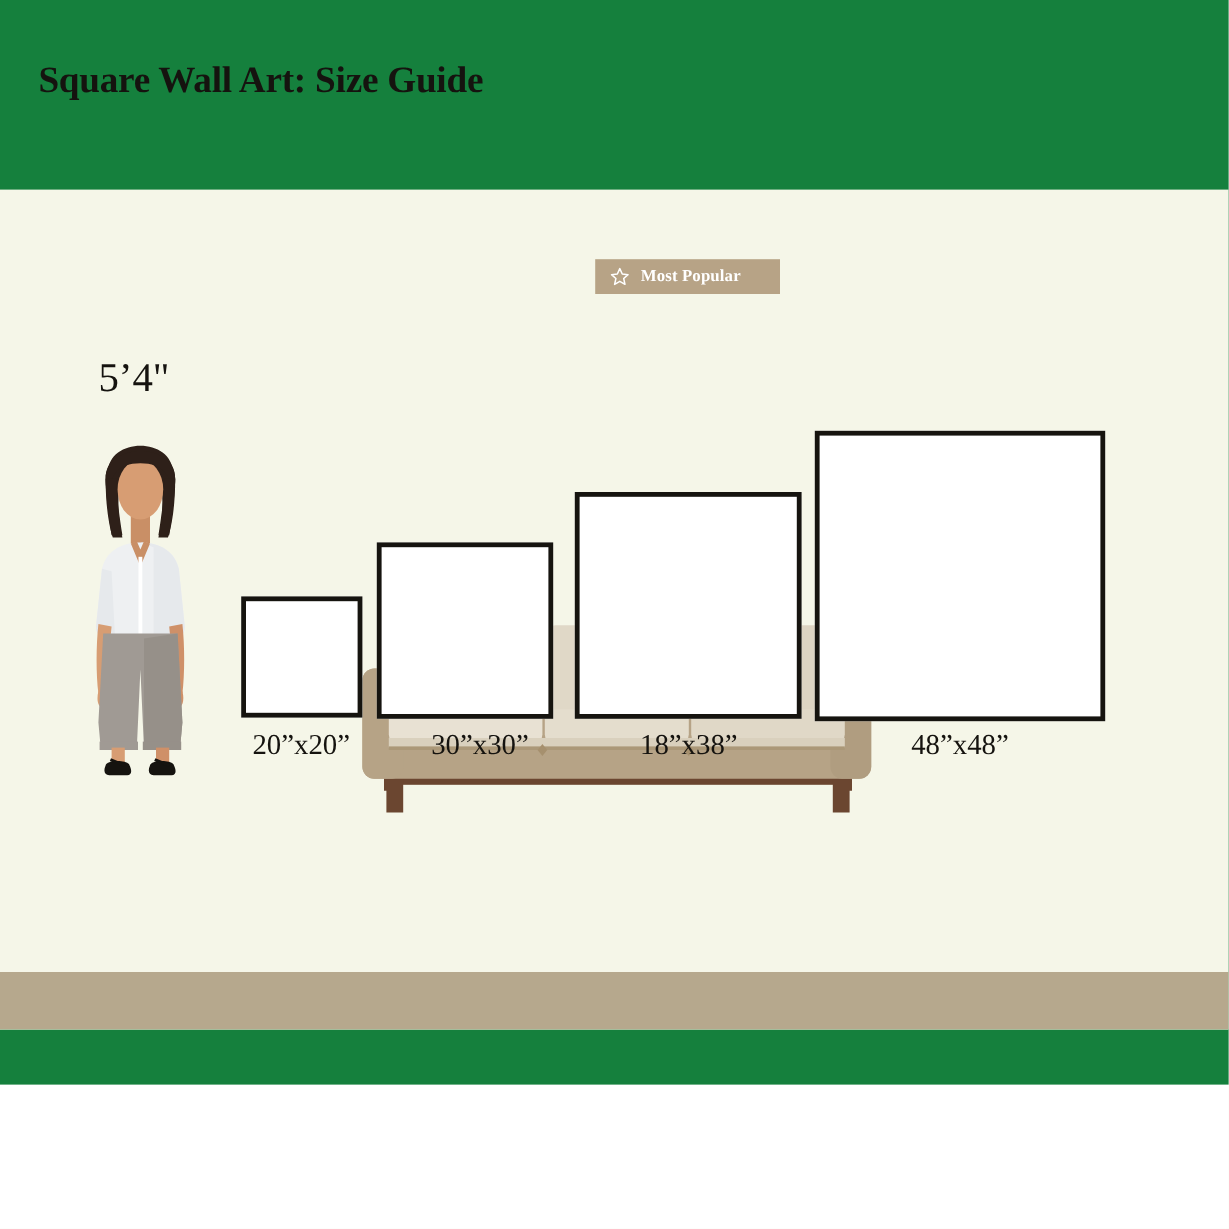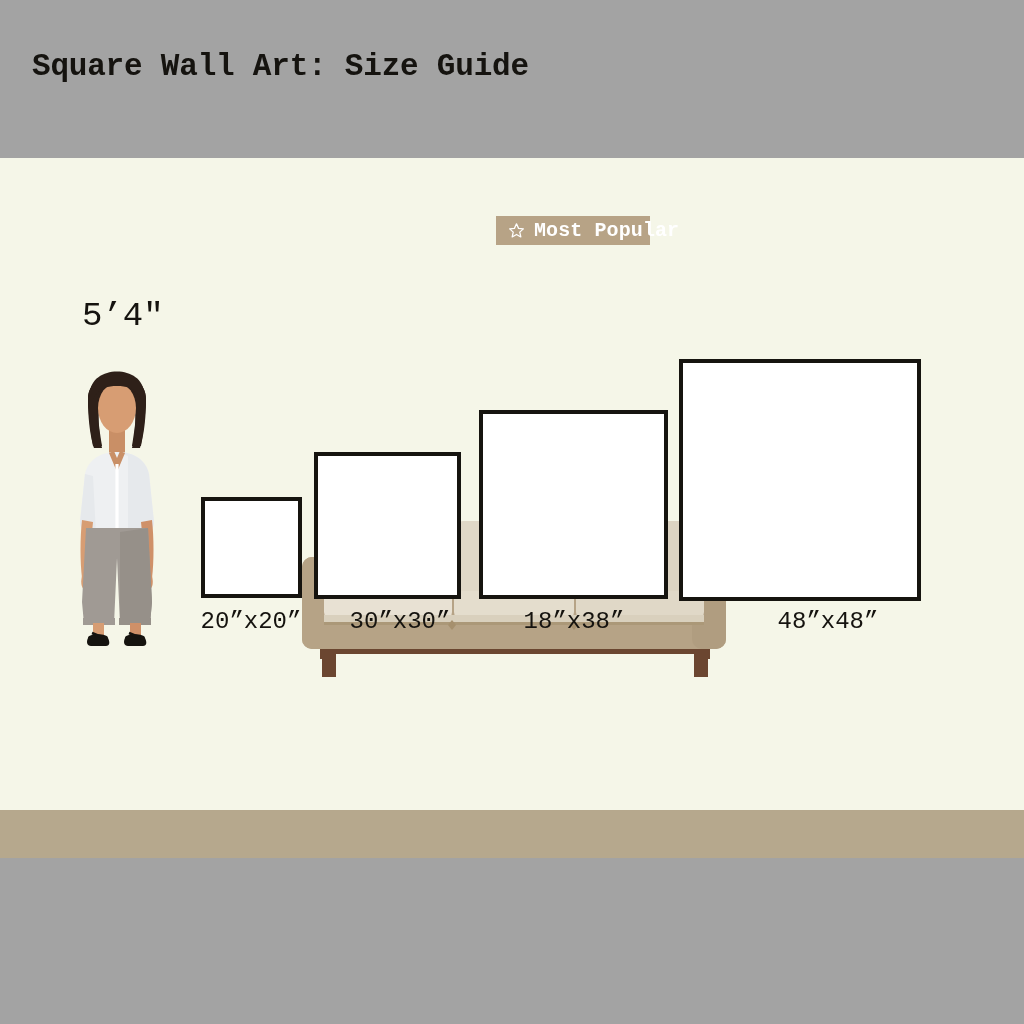--- a/index.html
+++ b/index.html
@@ -3,24 +3,24 @@
 <meta charset="utf-8">
 <style>
   html, body {
     margin: 0;
     padding: 0;
     background: #ffffff;
   }
   #canvas {
     position: relative;
     width: 1024px;
-    height: 1024px;
-    background: #a3a3a3;
+    height: 904px;
+    background: #15803d;
     overflow: hidden;
-    font-family: Liberation Mono, monospace;
+    font-family: Liberation Serif, serif;
   }
 
   
   #scene {
     position: absolute;
     left: 0;
     top: 158px;
     width: 1024px;
     height: 700px;
     background: #f5f6e8;
@@ -82,21 +82,21 @@
     height: 29px;
     background: #b7a386;
     display: flex;
     align-items: center;
     gap: 9px;
     padding-left: 12px;
     box-sizing: border-box;
   }
   #badge .star { width: 17px; height: 17px; display: block; flex: none; }
   #badge .txt {
-    font-size: 20px;
+    font-size: 14px;
     font-weight: 700;
     color: #ffffff;
     letter-spacing: 0.1px;
     white-space: nowrap;
   }
 
   
   #person {
     position: absolute;
     left: 62px;
@@ -212,21 +212,21 @@
   <div class="frame" style="left:201px; top:497px; width:101px; height:101px;"></div>
   <div class="size-label" style="left:251px; top:608px;">20”x20”</div>
 
   <div class="frame" style="left:314px; top:452px; width:147px; height:147px;"></div>
   <div class="size-label" style="left:388px; top:608px;margin-left:12px;">30”x30”</div>
 
   <div class="frame" style="left:479px; top:410px; width:189px; height:189px;"></div>
   <div class="size-label" style="left:574px; top:608px;">18”x38”</div>
 
   <div class="frame" style="left:679px; top:359px; width:242px; height:242px;"></div>
-  <div class="size-label" style="left:828px; top:608px;">48”x48”</div>
+  <div class="size-label" style="left:800px; top:608px;">48”x48”</div>
 
   <div id="badge">
     <svg class="star" viewBox="0 0 24 24" xmlns="http://www.w3.org/2000/svg">
       <path d="M12 2.6 L14.9 9.0 L21.7 9.7 L16.6 14.3 L18.1 21.1 L12 17.6 L5.9 21.1 L7.4 14.3 L2.3 9.7 L9.1 9.0 Z" fill="none" stroke="#ffffff" stroke-width="1.8" stroke-linejoin="round"></path>
     </svg>
     <span class="txt">Most Popular</span>
   </div>
 
 </div>
 

